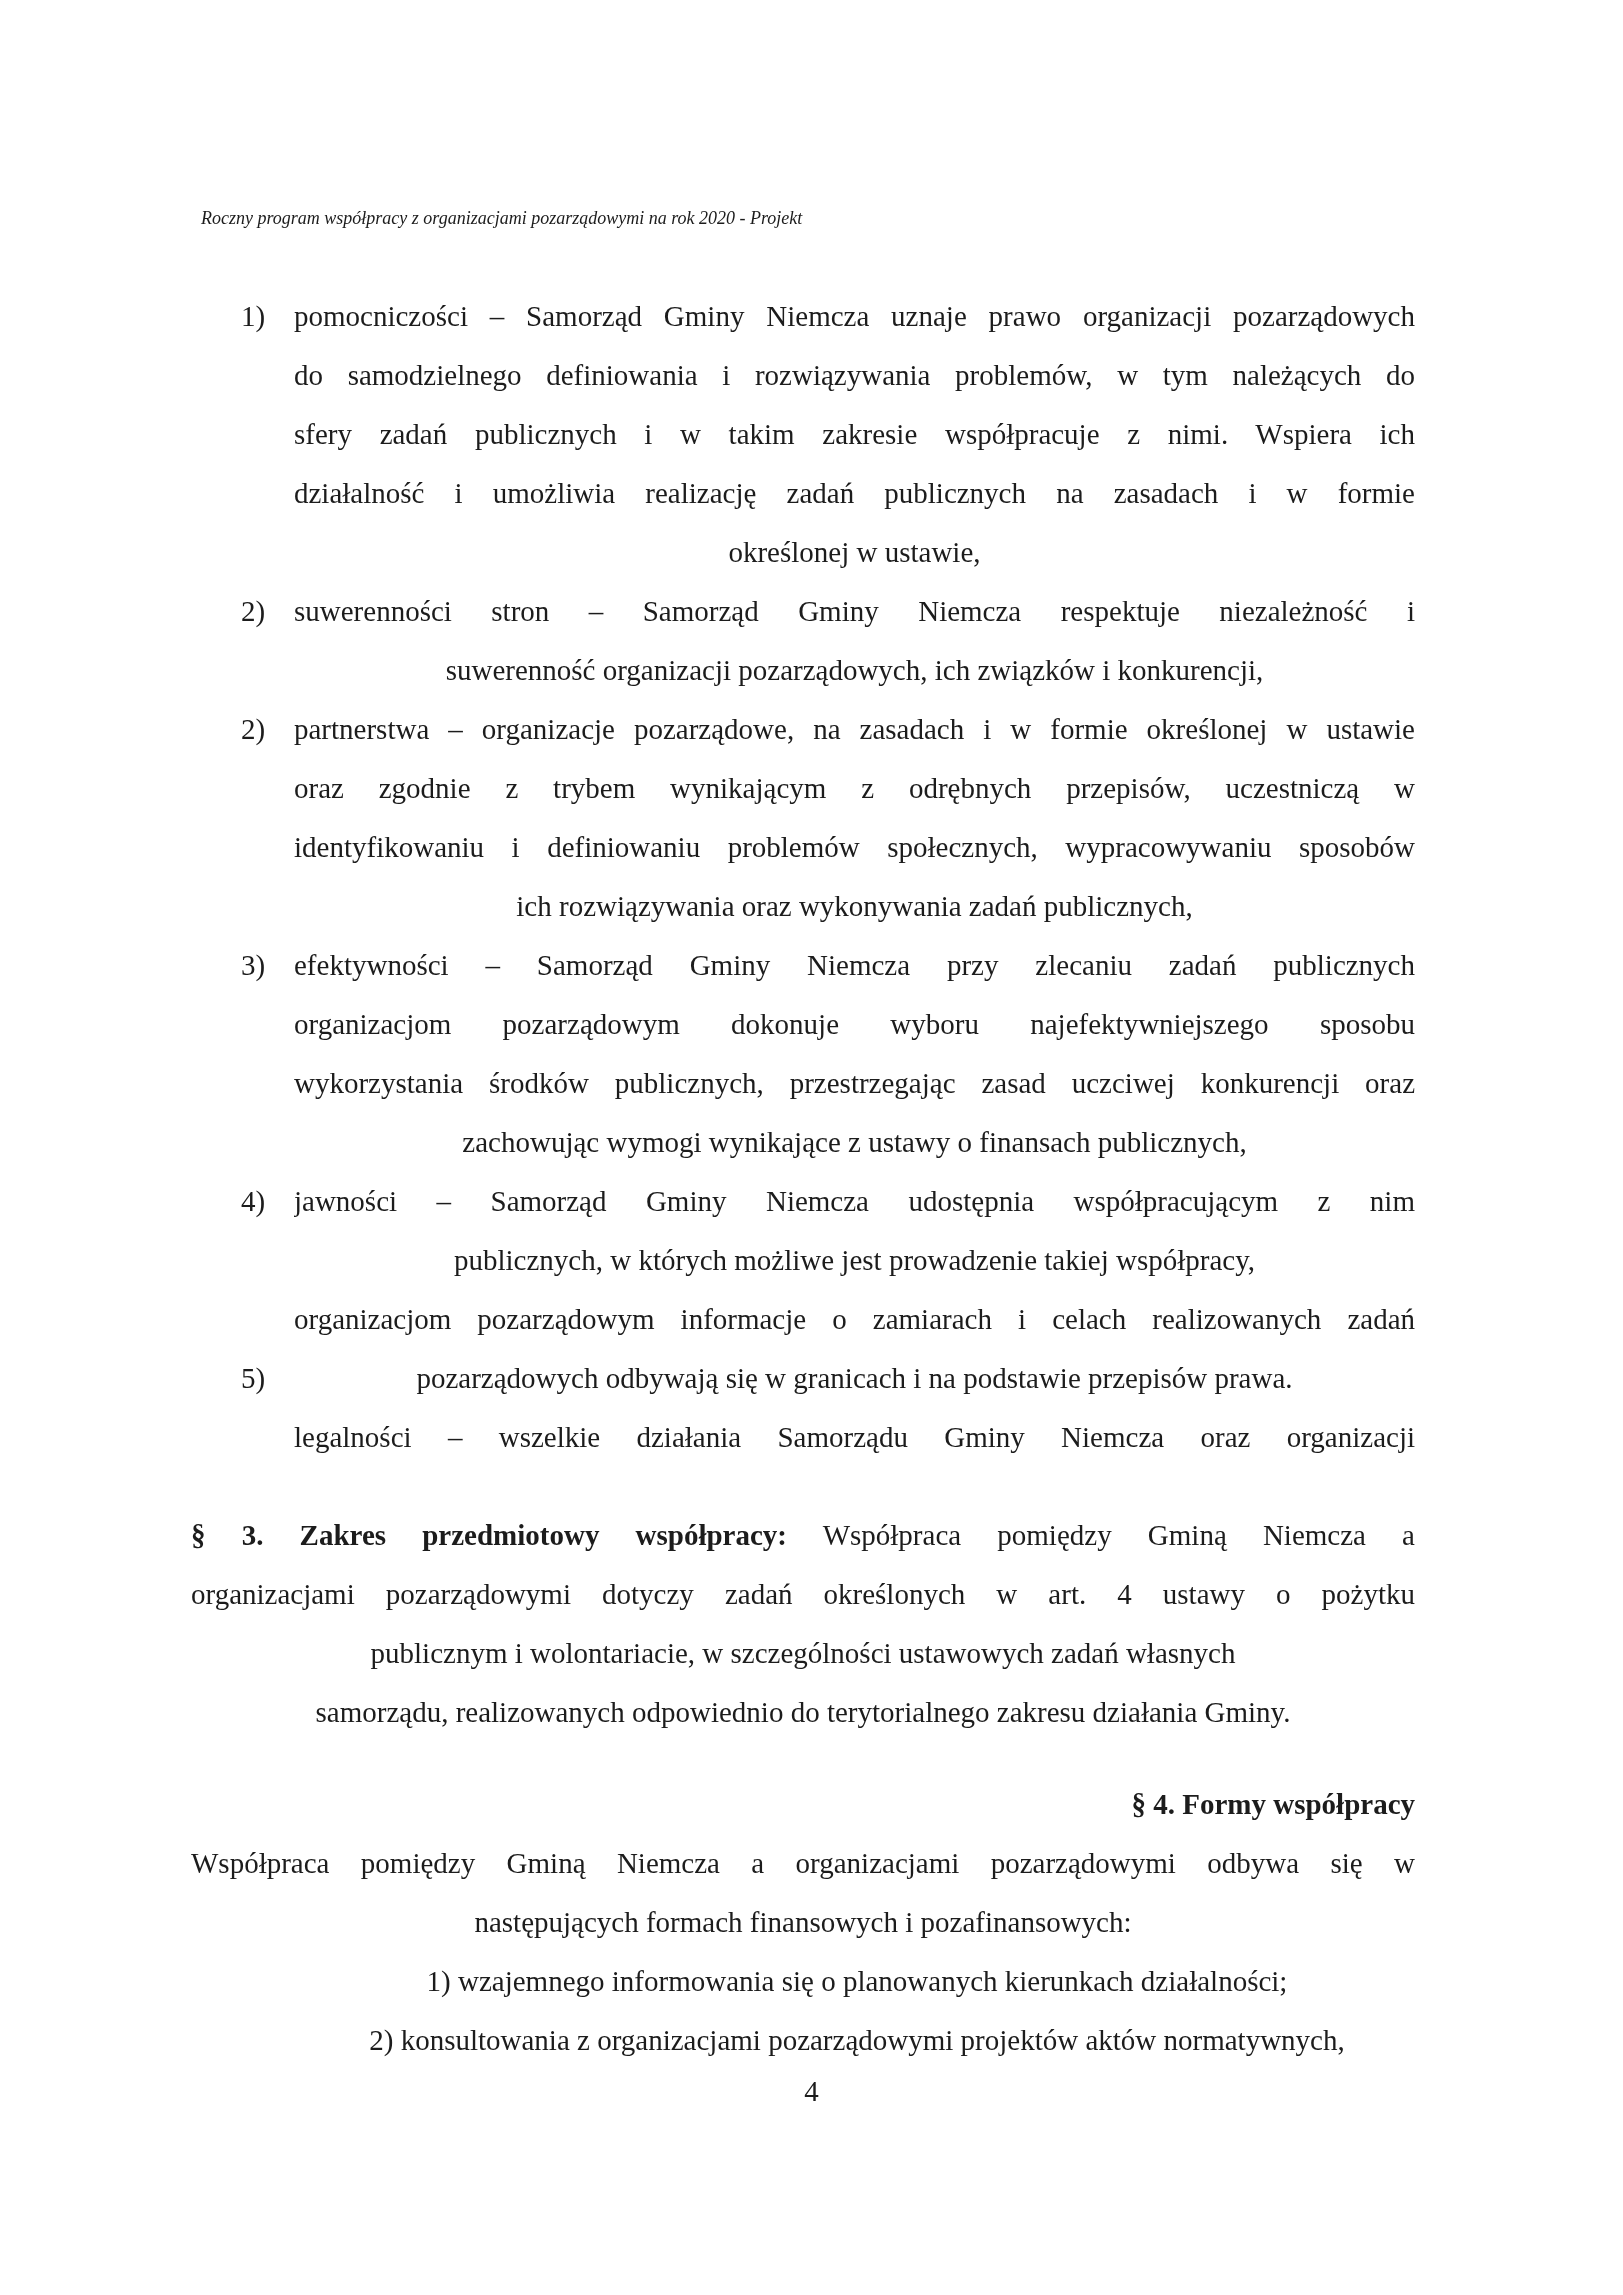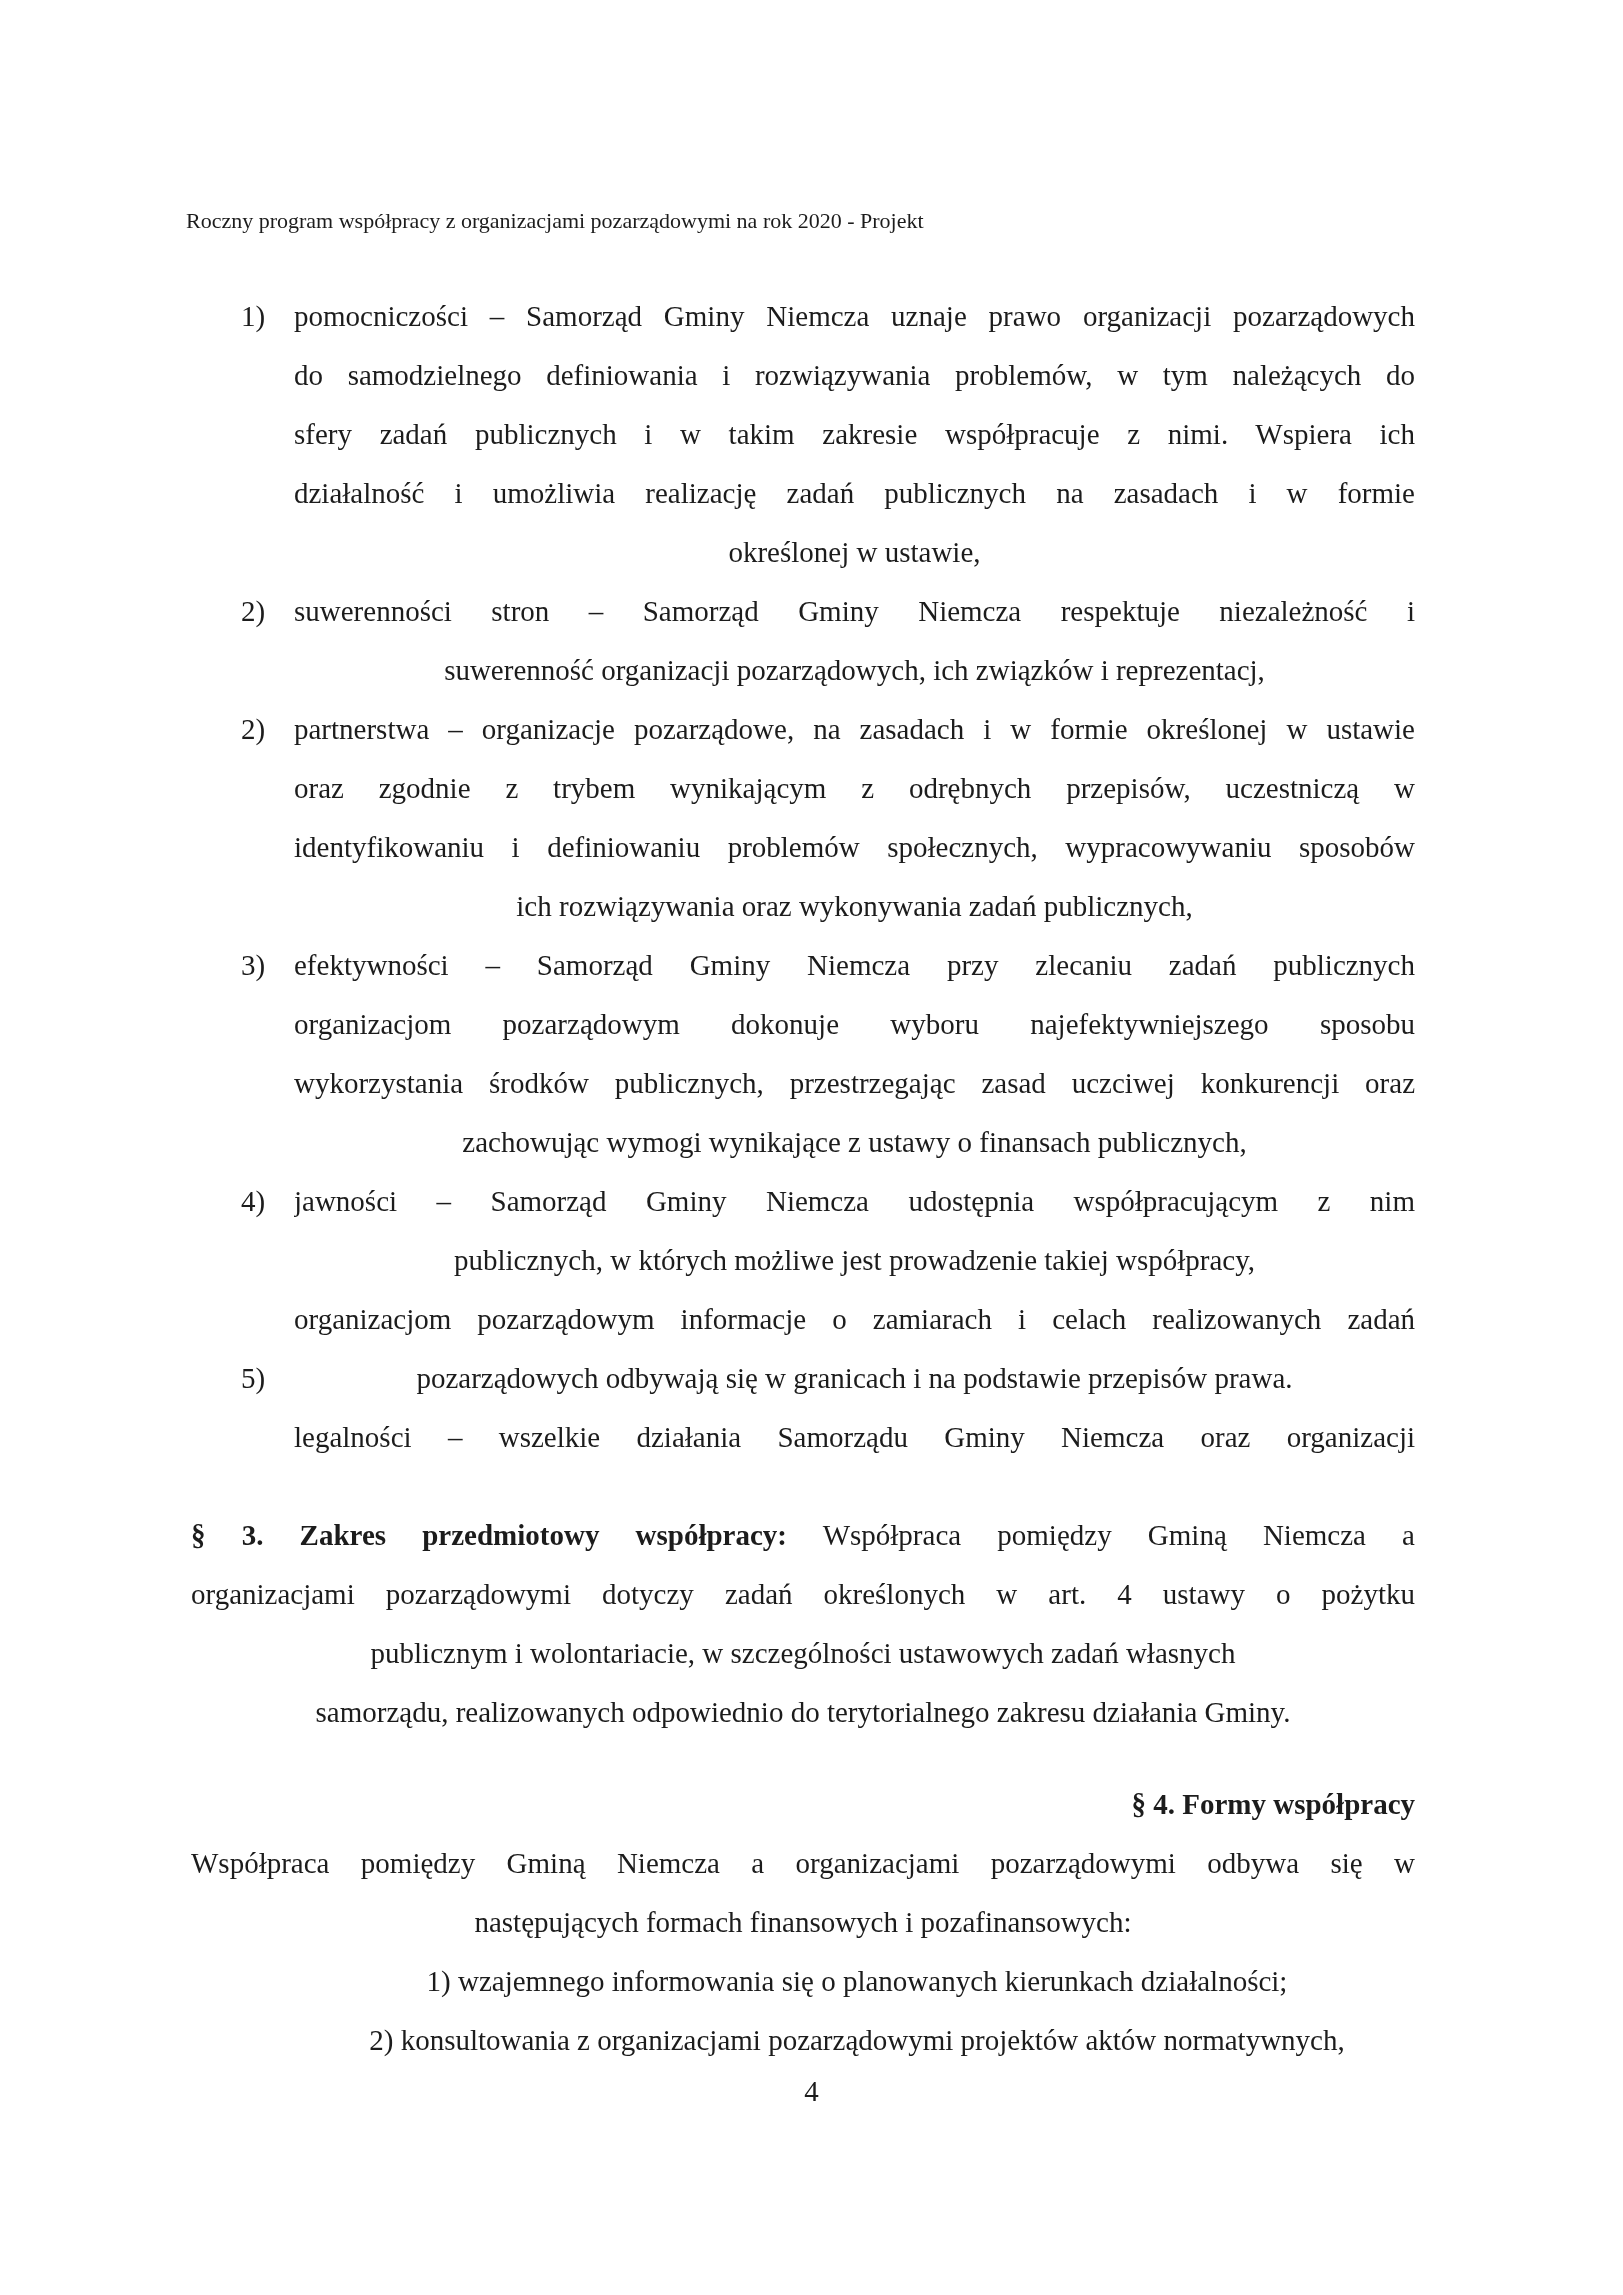--- a/index.html
+++ b/index.html
@@ -7,24 +7,25 @@
     position: relative;
     width: 1623px;
     height: 2295px;
     margin: 0 auto;
     background: #ffffff;
     color: #1c1c1c;
     font-family: "Liberation Serif", "DejaVu Serif", serif;
   }
   .header-note {
     position: absolute;
-    left: 186px;
+    left: 201px;
     top: 208px;
-    font-size: 22px;
+    font-size: 18px;
     white-space: nowrap;
+    font-style: italic;
   }
   .body-col {
     position: absolute;
     left: 191px;
     top: 287px;
     width: 1224px;
     font-size: 29px;
   }
   .line {
     height: 59px;
@@ -78,21 +79,21 @@
           <span class="marker">1)</span>
           <div class="line just">pomocniczości – Samorząd Gminy Niemcza uznaje prawo organizacji pozarządowych</div>
           <div class="line just">do samodzielnego definiowania i rozwiązywania problemów, w tym należących do</div>
           <div class="line just">sfery zadań publicznych i w takim zakresie współpracuje z nimi. Wspiera ich</div>
           <div class="line just">działalność i umożliwia realizację zadań publicznych na zasadach i w formie</div>
           <div class="line">określonej w ustawie,</div>
         </div>
         <div class="item">
           <span class="marker">2)</span>
           <div class="line just">suwerenności stron – Samorząd Gminy Niemcza respektuje niezależność i</div>
-          <div class="line">suwerenność organizacji pozarządowych, ich związków i reprezentacj,</div>
+          <div class="line">suwerenność organizacji pozarządowych, ich związków i konkurencji,</div>
         </div>
         <div class="item">
           <span class="marker">2)</span>
           <div class="line just">partnerstwa – organizacje pozarządowe, na zasadach i w formie określonej w ustawie</div>
           <div class="line just">oraz zgodnie z trybem wynikającym z odrębnych przepisów, uczestniczą w</div>
           <div class="line just">identyfikowaniu i definiowaniu problemów społecznych, wypracowywaniu sposobów</div>
           <div class="line">ich rozwiązywania oraz wykonywania zadań publicznych,</div>
         </div>
         <div class="item">
           <span class="marker">3)</span>

